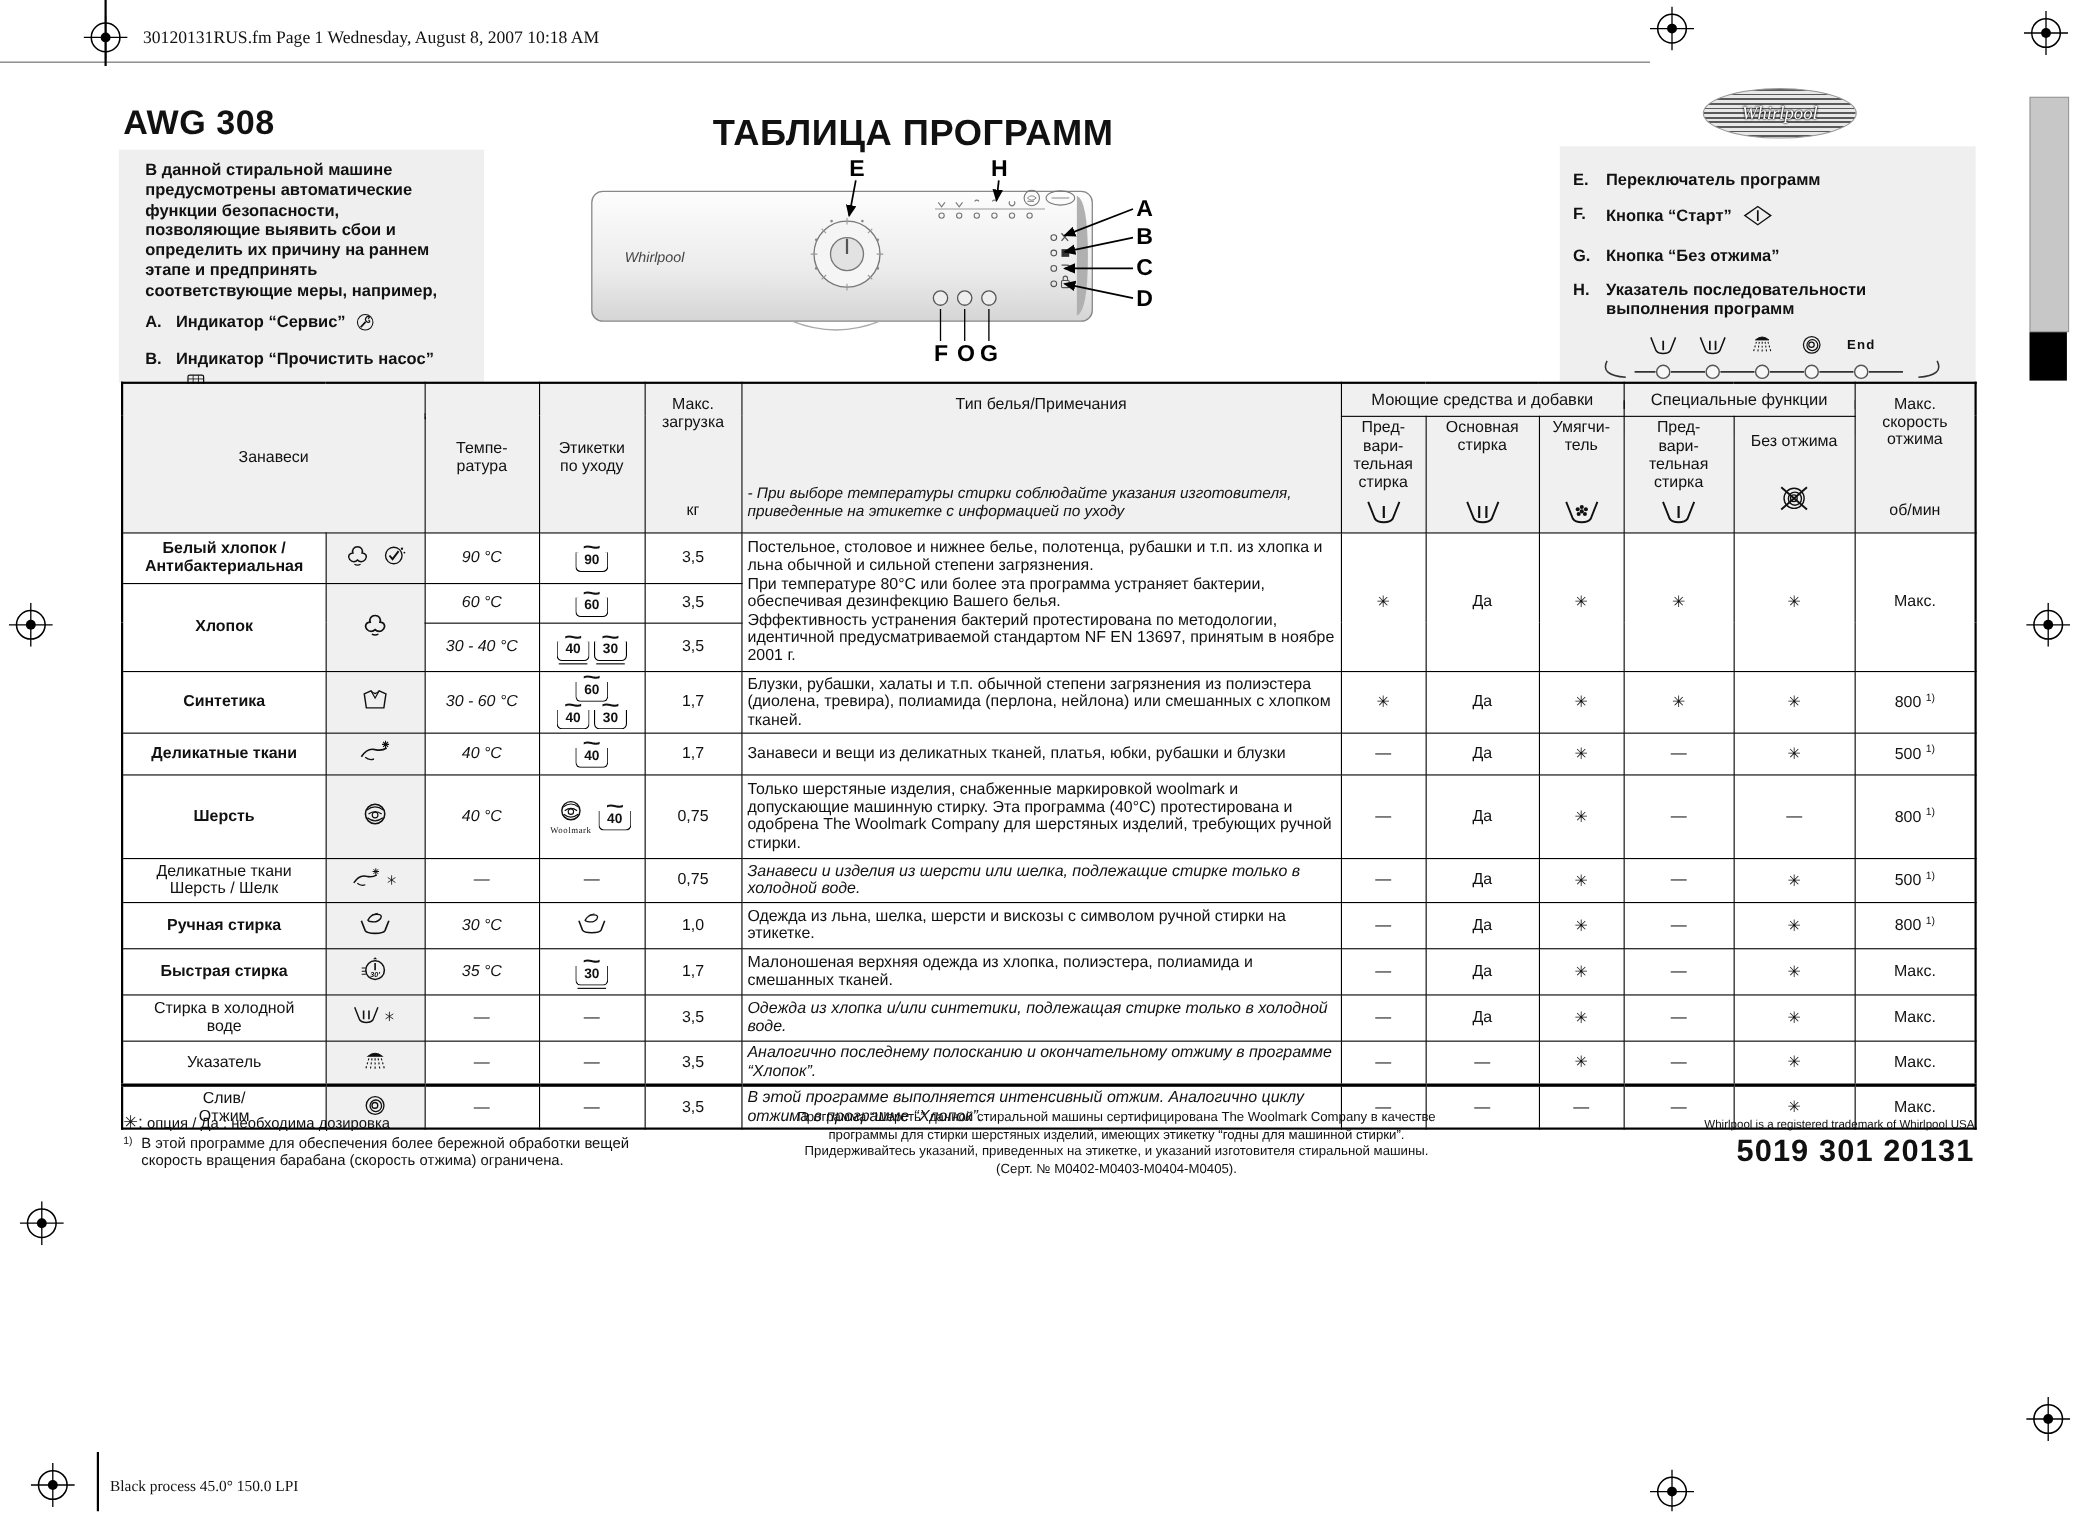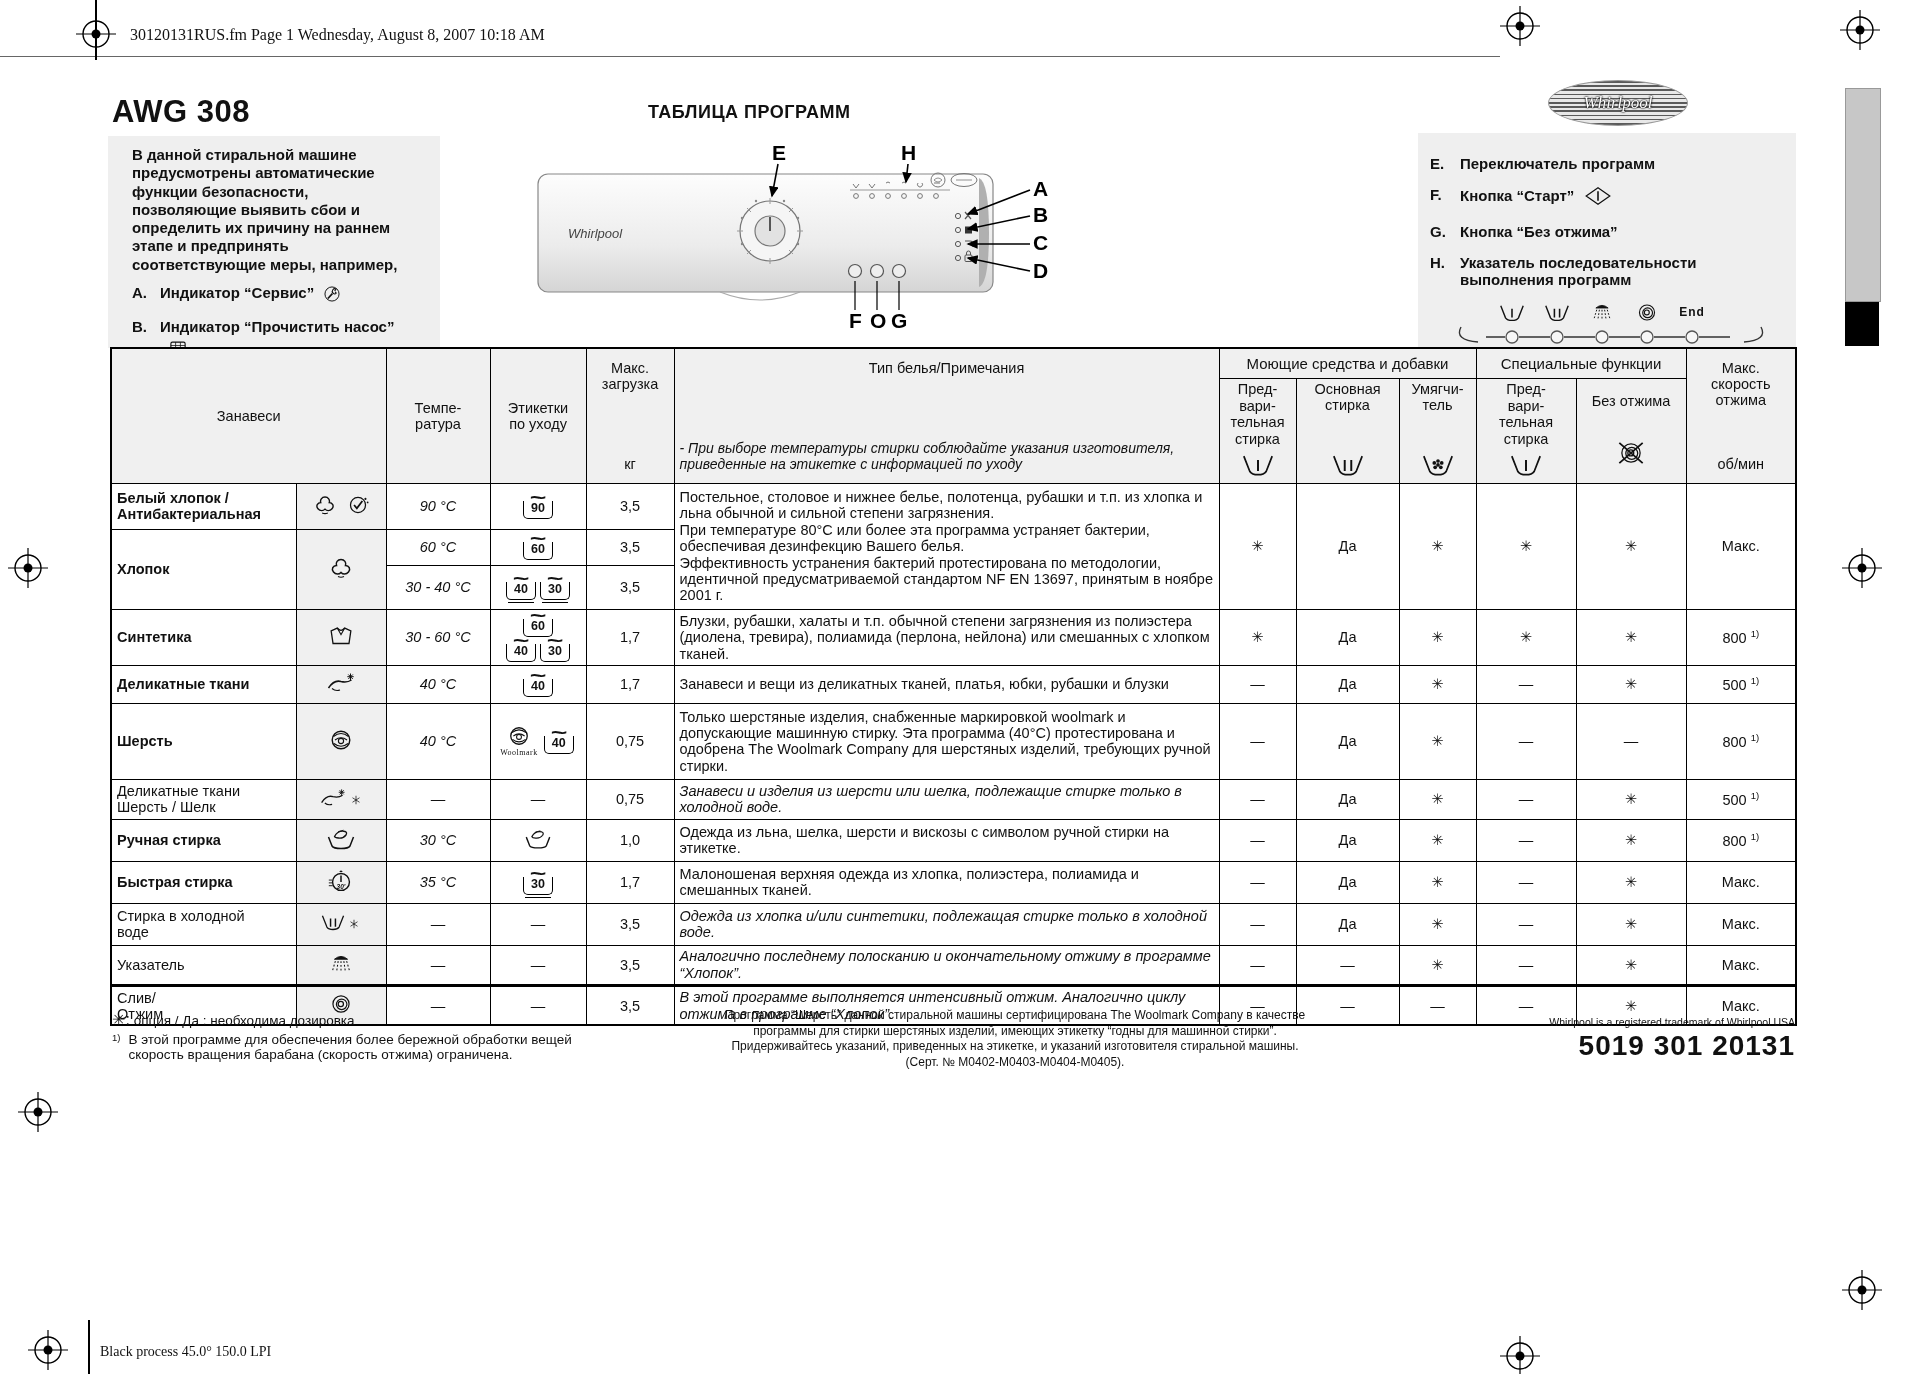--- a/index.html
+++ b/index.html
@@ -22,36 +22,36 @@
   .ind-list{font-size:15px;font-weight:bold;line-height:1.3;}
   .ind-row{display:flex;margin-top:9px;}
   .ind-key{width:28px;flex:none;}
   .ind-ic{display:inline-block;vertical-align:-5px;margin-left:6px;}
 
   
   .leg{font-size:15px;font-weight:bold;}
   .leg-row{display:flex;margin-top:14px;}
   .leg-key{width:30px;flex:none;}
 
-  .h2title{font-size:18px;font-weight:bold;letter-spacing:.5px;}
+  .h2title{font-size:33px;font-weight:bold;letter-spacing:.5px;}
 
   
   .wlogo{width:138px;height:44px;border-radius:50%;
     background:repeating-linear-gradient(180deg,#5a5a5a 0 1.6px,#e8e8e8 1.6px 4.2px);
     border:1px solid #999;display:flex;align-items:center;justify-content:center;}
   .wlogo span{font-family:"Liberation Serif",serif;font-style:italic;font-size:17px;
     color:#fff;text-shadow:0 0 2px #000,0 0 2px #000;}
 
   
   table.prog{border-collapse:collapse;table-layout:fixed;width:1685px;font-size:14.5px;}
   table.prog th,table.prog td{border:1px solid #000;padding:2px 5px;vertical-align:middle;overflow:hidden;}
   table.prog{border:2px solid #000;}
   table.prog th{background:#f0f0f0;font-weight:normal;}
   td.iconcell{background:#f0f0f0;text-align:center;}
-  td.progname{}
+  td.progname{text-align:center;}
   .bold{font-weight:bold;}
   .temp{font-style:italic;text-align:center;}
   .it{font-style:italic;}
   td.val{text-align:center;}
   td.note{padding:1px 6px;line-height:1.13;font-size:14.5px;}
   sup{font-size:9.5px;}
   tr.thick td{border-top:3px solid #000;}
   .hgroup{font-size:15px;}
   .hsub{vertical-align:top;}
   .hsub .pre{line-height:1.15;}

